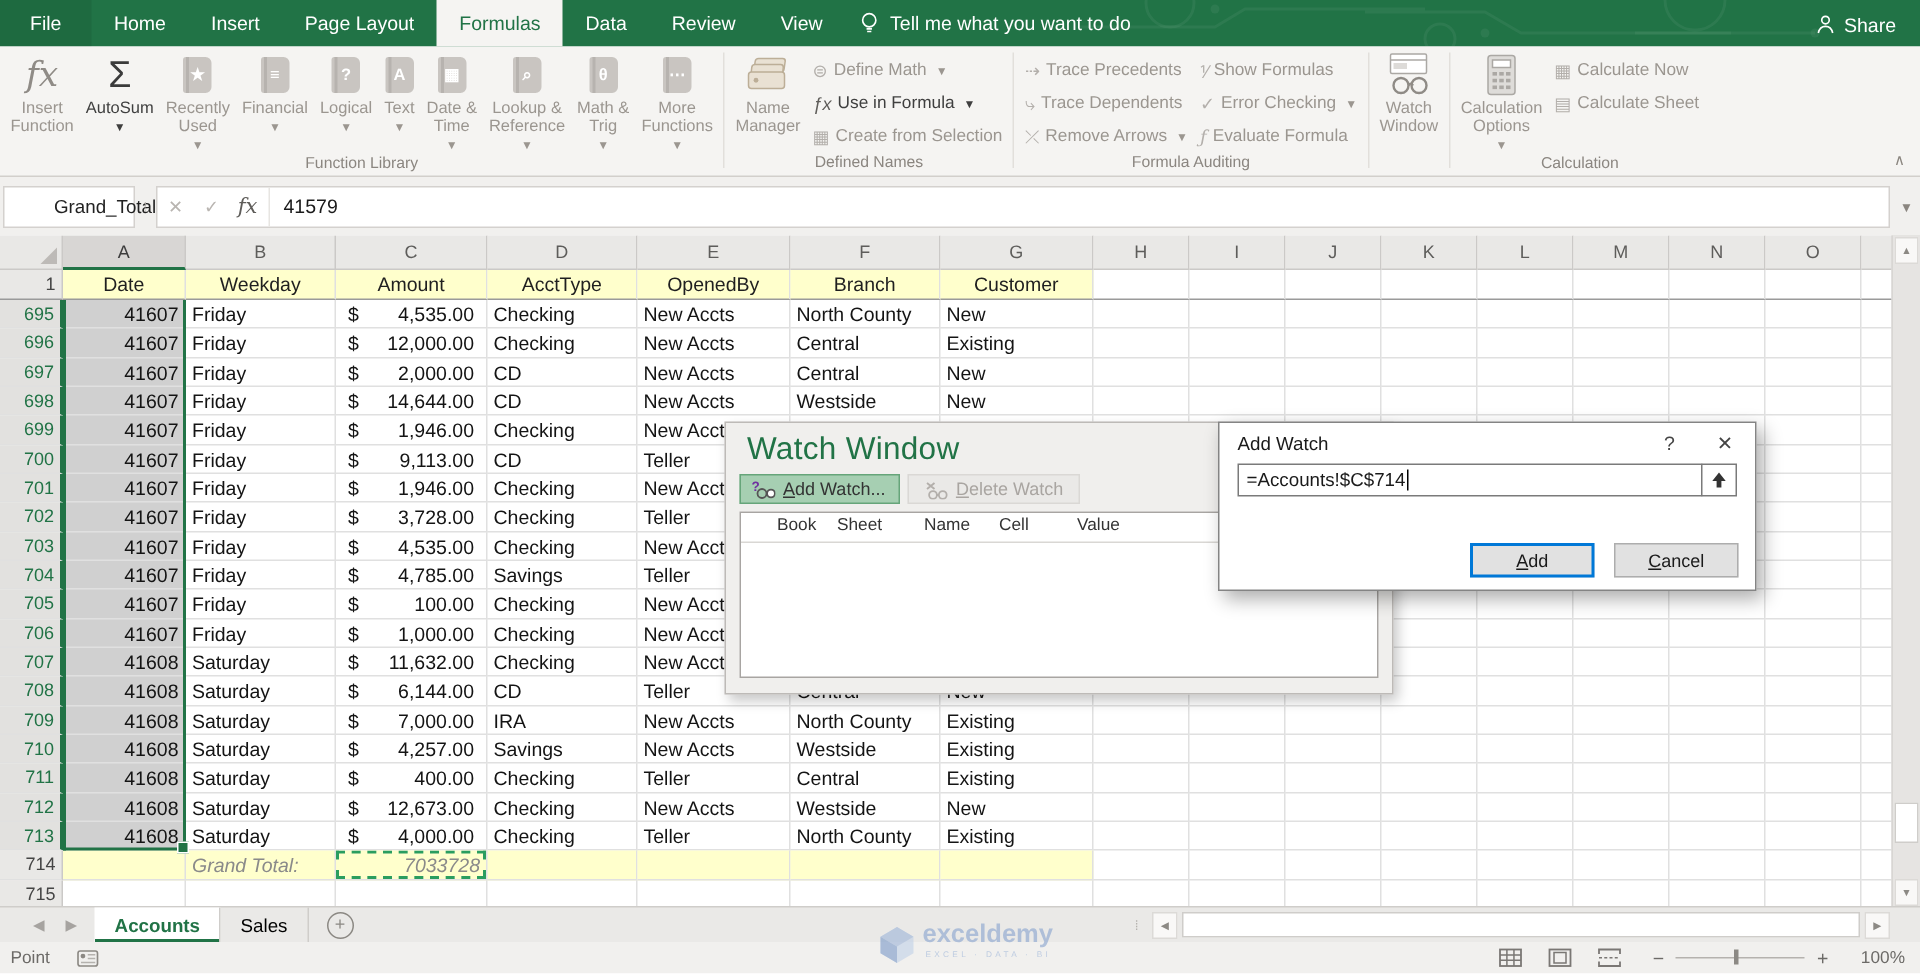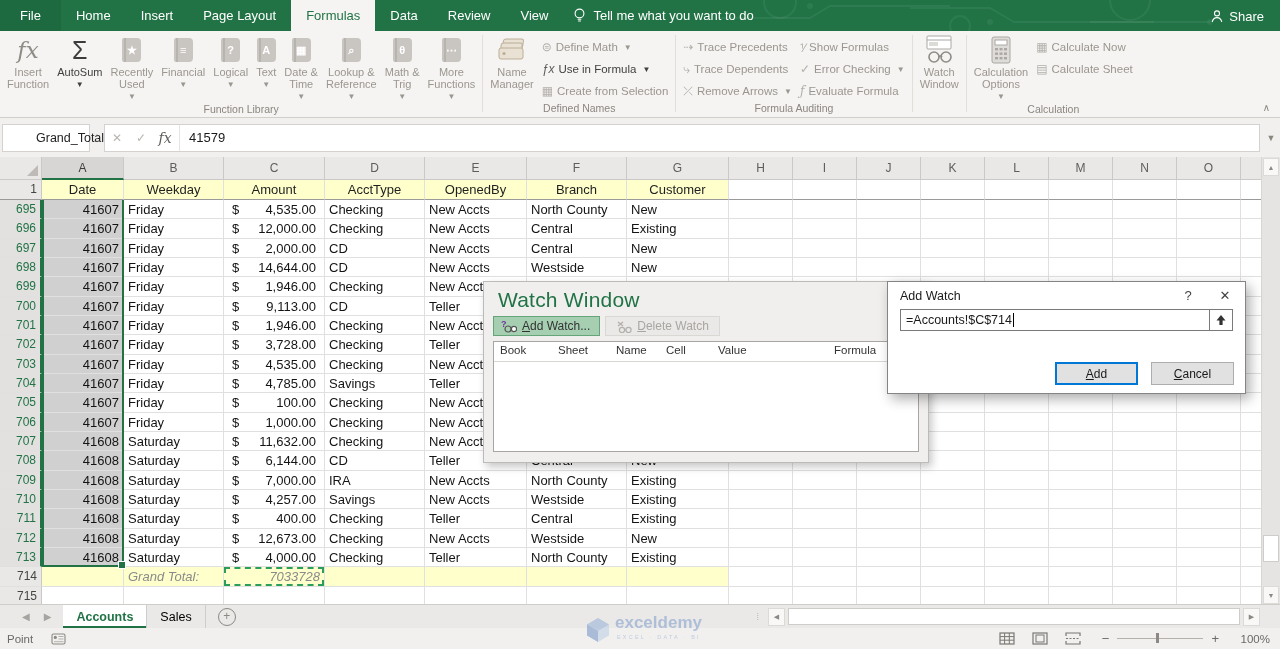--- a/index.html
+++ b/index.html
@@ -86,21 +86,21 @@
   .ww{position:absolute;left:483px;top:281px;width:444px;height:180px;background:#f0efed;border:1px solid #bdbab7;box-shadow:3px 4px 8px rgba(0,0,0,.22);z-index:10;}
   .ww-title{margin:6px 0 0 14px;font-size:21px;color:var(--accent);font-weight:400;letter-spacing:.2px;}
   .ww-toolbar{display:flex;gap:5px;margin:4px 0 0 9px;}
   .ww-add{display:flex;align-items:center;gap:5px;padding:2px 9px 2px 6px;background:#a6cfb2;border:1px solid #66a57a;font-size:12px;color:#333;}
   .ww-del{display:flex;align-items:center;gap:5px;padding:2px 10px;background:#eae9e7;border:1px solid #dad8d5;font-size:12px;color:#a9a5a1;}
   .mn::first-letter{text-decoration:underline;}
   .ww-list{position:absolute;left:9px;right:9px;top:59px;bottom:10px;background:#fff;border:1px solid #a8a5a2;}
   .ww-cols{position:relative;height:19px;border-bottom:1px solid #d9d7d4;font-size:11.5px;color:#333;}
   .ww-cols span{position:absolute;top:2px;}
   
-  .dlg{position:absolute;left:887px;top:281px;width:357px;height:111px;background:#fff;border:1px solid #848484;box-shadow:4px 5px 12px rgba(0,0,0,.32);z-index:20;font-size:12px;color:#1a1a1a;}
+  .dlg{position:absolute;left:812px;top:281px;width:357px;height:111px;background:#fff;border:1px solid #848484;box-shadow:4px 5px 12px rgba(0,0,0,.32);z-index:20;font-size:12px;color:#1a1a1a;}
   .dlg-title{height:27px;display:flex;align-items:center;padding-left:12px;font-size:12.5px;}
   .dlg-title .sp{flex:1;}
   .dlg-x{width:40px;text-align:center;color:#444;font-size:13px;}
   .dlg-help{width:34px;text-align:center;color:#444;font-size:13px;}
   .dlg-prompt{margin:1px 12px 4px;font-size:12px;}
   .dlg-inprow{display:flex;margin:0 12px;height:22px;}
   .dlg-input{flex:1;border:1px solid #7a7a7a;display:flex;align-items:center;padding-left:5px;font-size:12.5px;background:#fff;}
   .caret{display:inline-block;width:1px;height:14px;background:#000;margin-left:1px;}
   .dlg-range{width:22px;border:1px solid #7a7a7a;margin-left:-1px;display:flex;align-items:center;justify-content:center;background:#fff;}
   .dlg-btns{position:absolute;right:11px;bottom:8px;display:flex;gap:13px;}
@@ -934,21 +934,21 @@
           <path d="M2 2 l5 4 M7 2 l-5 4" stroke="#b3afab" stroke-width="1.3"></path>
           <circle cx="6" cy="10" r="2.6" fill="none" stroke="#b3afab" stroke-width="1.2"></circle>
           <circle cx="12.5" cy="10" r="2.6" fill="none" stroke="#b3afab" stroke-width="1.2"></circle>
           <path d="M8.6 10 h1.3" stroke="#b3afab" stroke-width="1.2"></path>
         </svg>
       <span class="mn">Delete Watch</span>
     </div>
   </div>
   <div class="ww-list">
     <div class="ww-cols" id="wwcols">
-        <span style="left: 6px;">Book</span>
+        <span style="left: 24px;">Book</span>
         <span style="left: 64px;">Sheet</span>
         <span style="left: 122px;">Name</span>
         <span style="left: 172px;">Cell</span>
         <span style="left: 224px;">Value</span>
         <span style="left: 340px;">Formula</span>
       </div>
   </div>
 </div>
 
 <div class="dlg">

